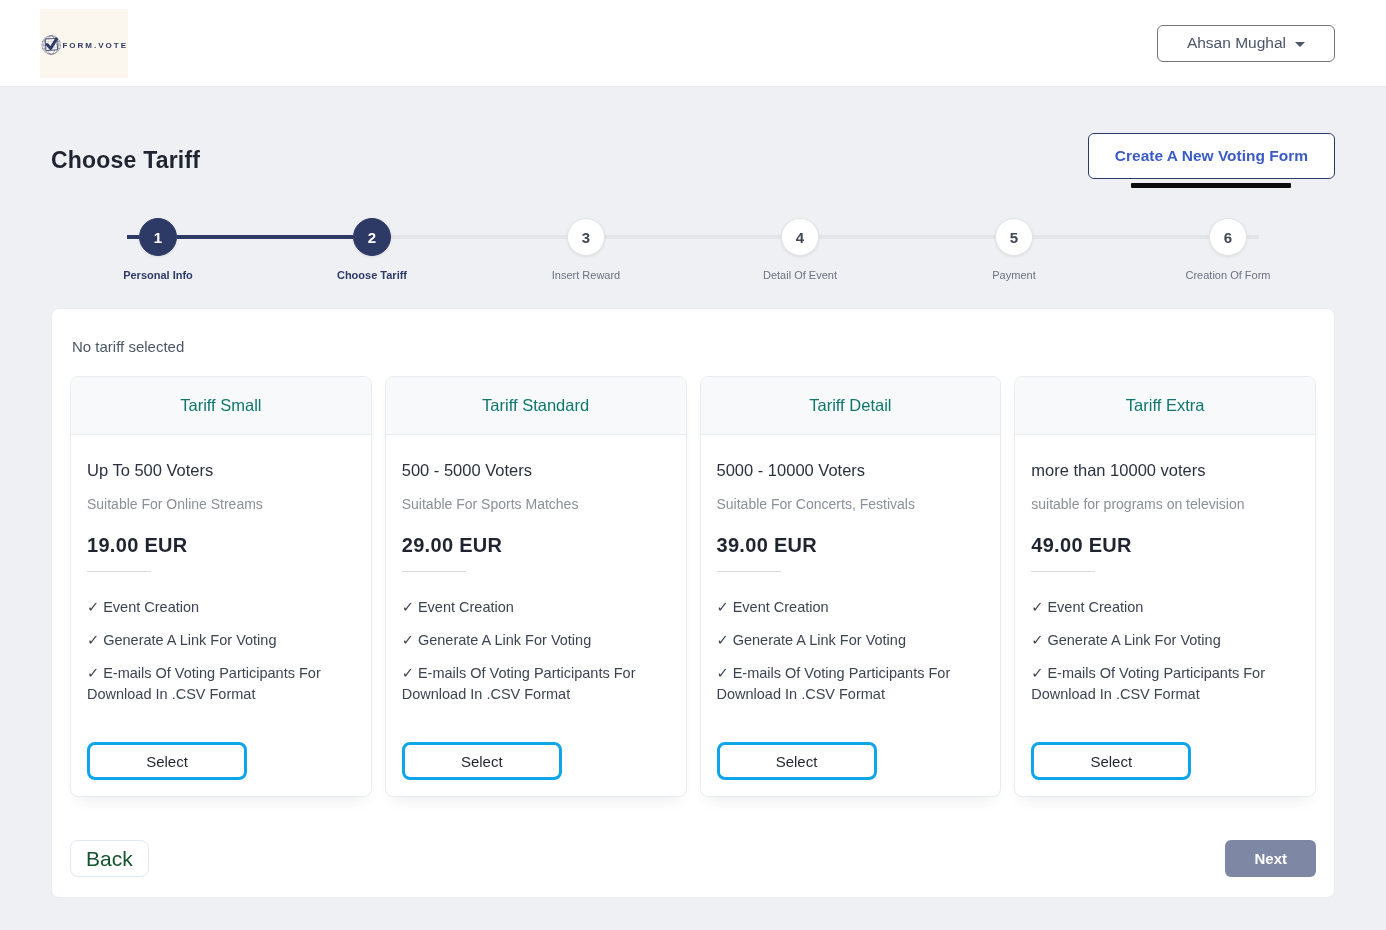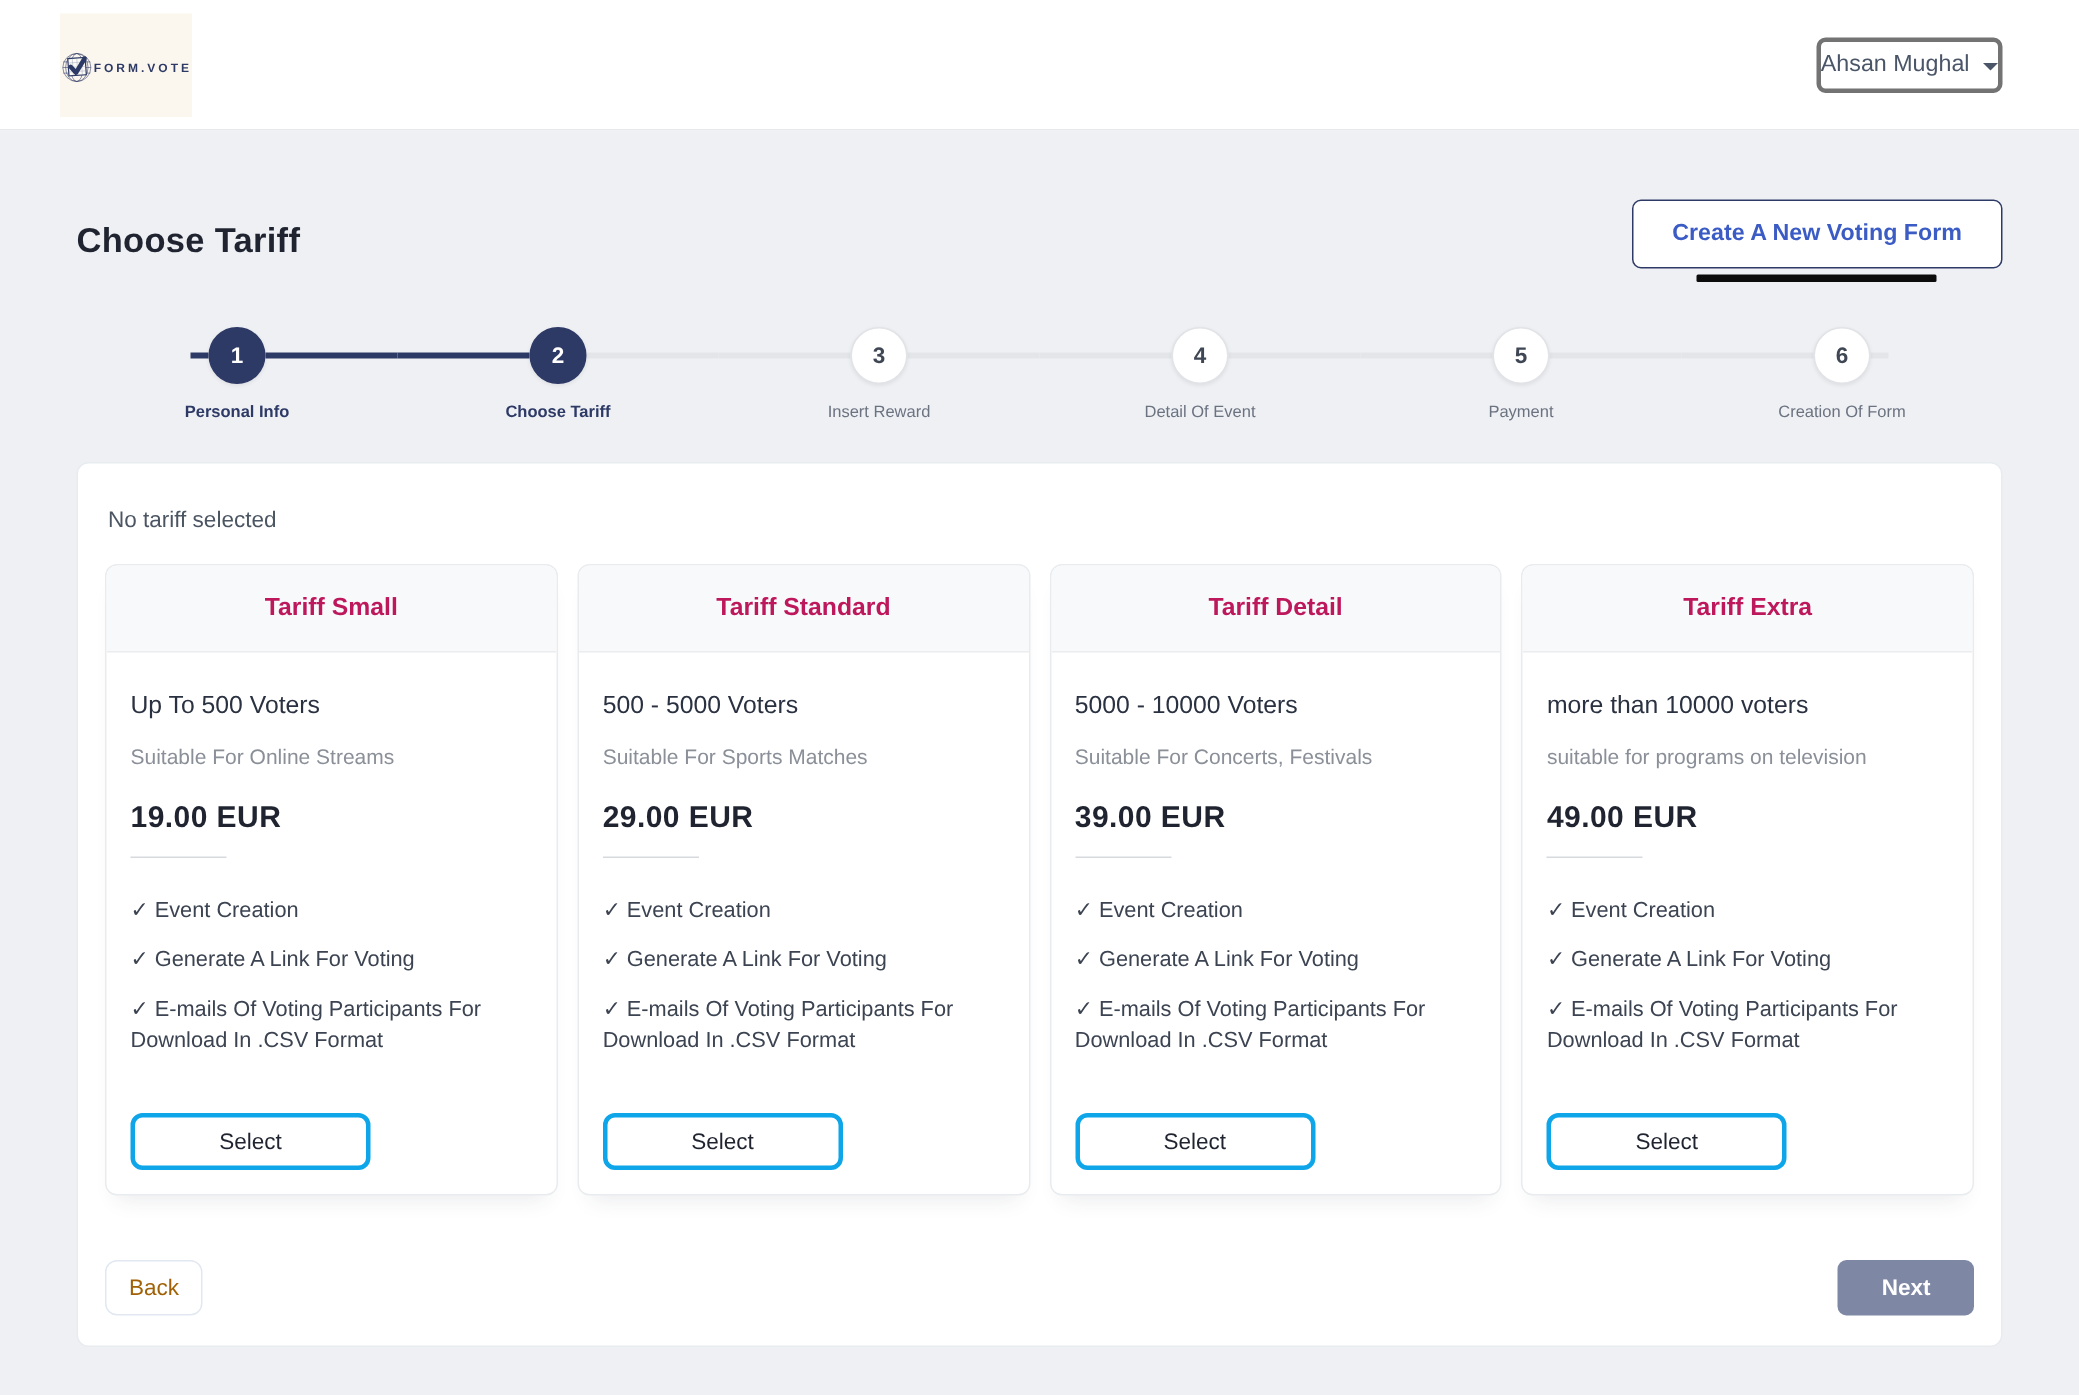--- a/index.html
+++ b/index.html
@@ -19,22 +19,22 @@
   .logo {
     width:88px; height:69px; background:#fcf7ee;
     display:flex; align-items:center; justify-content:center;
     padding-top:4px;
   }
   .logo-text {
     font-size:8px; font-weight:bold; letter-spacing:2px; color:#2e3a66; margin-top:1px;
   }
   .user-btn {
     display:flex; align-items:center; gap:9px;
-    height:37px; padding:0 0; background:#fff;
-    border:3px solid #737373; border-radius:6px;
+    height:37px; padding:0 29px; background:#fff;
+    border:1px solid #737373; border-radius:6px;
     font-size:15.5px; color:#4a5568; cursor:pointer;
     font-family:inherit;
   }
   .caret {
     width:0; height:0; border-left:5px solid transparent; border-right:5px solid transparent;
     border-top:5px solid #4a5568; display:inline-block; margin-top:2px;
   }
   
   .content { padding:0 51px; }
   .title-row {
@@ -85,21 +85,21 @@
   .status-text { font-size:15px; color:#4c5663; margin:11px 0 0 2px; }
   .cards { display:grid; grid-template-columns:repeat(4,1fr); gap:13px; margin-top:21px; }
   .card {
     height:421px; background:#fff; border:1px solid #e9ecef; border-radius:8px;
     display:flex; flex-direction:column; overflow:hidden;
     box-shadow:0 10px 14px -8px rgba(40,50,70,0.10);
   }
   .card-header {
     background:#f8f9fa; border-bottom:1px solid #ebedef;
     padding:19px 10px; text-align:center;
-    font-size:16.5px; font-weight:bold; color:#be185d;
+    font-size:16.5px; font-weight:normal; color:#0f766e;
   }
   .card-body {
     flex:1; display:flex; flex-direction:column; 
     padding:0 16px 16px;
   }
   .card-voters { margin-top:26px; font-size:16.5px; color:#2a3140; }
   .card-suitable { margin-top:16px; font-size:14px; color:#8a8f98; }
   .card-price { margin-top:22px; font-size:20px; font-weight:bold; color:#1f2430; letter-spacing:0.3px; }
   .card-divider { margin-top:14px; width:64px; height:1px; background:#d6d9dd; }
   .features { align-self:stretch; margin-top:13px; }
@@ -107,21 +107,21 @@
   .feature .check { margin-right:4px; }
   .select-btn {
     margin-top:auto; width:160px; height:38px; flex:0 0 auto;
     background:#ffffff; border:3px solid #0ea5e9; border-radius:8px;
     font-size:15px; color:#1f2430; cursor:pointer; font-family:inherit;
   }
   
   .panel-footer { display:flex; justify-content:space-between; align-items:center; margin-top:auto; }
   .back-btn {
     height:37px; padding:0 15px; background:#fff; border:1px solid #e2e8f2;
-    border-radius:8px; font-size:15px; color:#a16207; cursor:pointer; font-family:inherit;
+    border-radius:8px; font-size:21px; color:#14532d; cursor:pointer; font-family:inherit;
   }
   .next-btn {
     height:37px; padding:0 29px; background:#7e87a4; border:none;
     border-radius:6px; font-size:15px; font-weight:bold; color:#ffffff; cursor:pointer;
     font-family:inherit;
     margin-left:31px;
   }
 </style>
 </head>
 <body>

